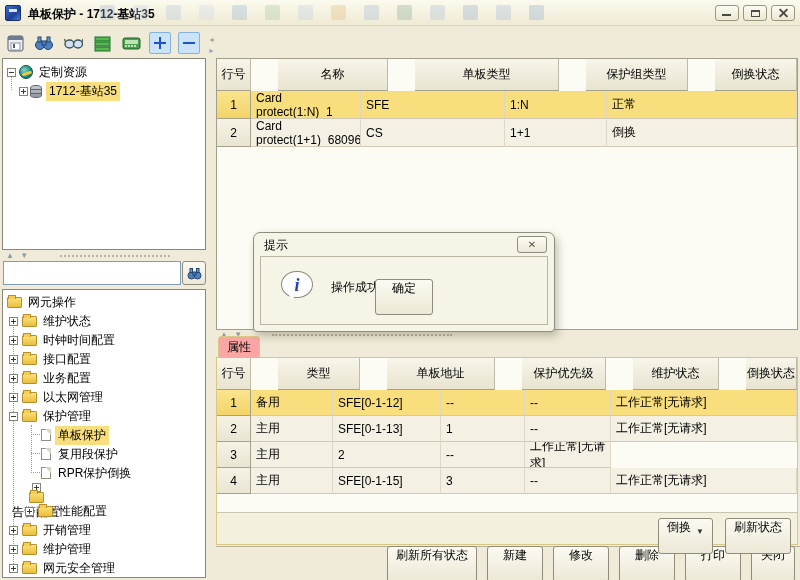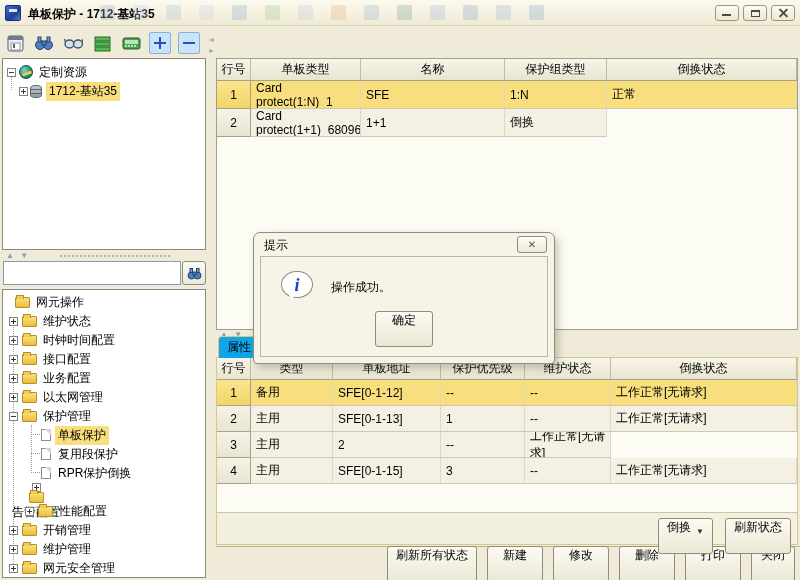--- a/index.html
+++ b/index.html
@@ -68,46 +68,46 @@
   .tlabel { padding:1px 3px; }
   .tlabel.sel { background:#F8DE7C; }
   .vline { position:absolute; border-left:1px dotted #A09C8C; }
   .hstub { position:absolute; border-top:1px dotted #A09C8C; width:9px; }
 
   
   .main-area { position:absolute; left:216px; top:58px; width:582px; height:272px; background:#FDFCF4; border:1px solid #A29E8C; overflow:hidden; }
   .grid { display:grid; }
   .g5 { grid-template-columns:34px 110px 144px 102px 1fr; }
   .g6 { grid-template-columns:34px 82px 108px 84px 86px 1fr; }
-  .thead { height:22px; }
+  .thead { height:32px;gap:27px; }
   .thead .hc { background:linear-gradient(#F8F5EA,#E8E4D0); border-right:1px solid #BEBAA4; border-bottom:1px solid #A5A18B;
     display:flex; align-items:center; justify-content:center; overflow:hidden; }
   .trowg { height:28px; }
   .prop .trowg { height:26px; }
   .cell { display:flex; align-items:center; padding-left:5px; border-right:1px solid #DCD8C4; border-bottom:1px solid #CDC9B4; overflow:hidden; background:#F4F1E4; }
   .rn { justify-content:center; padding-left:0; background:linear-gradient(#F6F3E6,#E9E5D2); border-right:1px solid #A5A18B; border-bottom:1px solid #A5A18B; }
   .trowg.sel .cell { background:#F8DE7C; }
   .trowg.sel .rn { background:linear-gradient(#FAE48E,#F3D468); }
 
   
-  .prop-tab { position:absolute; left:218px; top:336px; width:42px; height:22px; background:#0ea5e9;
+  .prop-tab { position:absolute; left:218px; top:336px; width:42px; height:22px; background:#fca5a5;
     border:1px solid #D9C885; border-bottom:none; border-radius:4px 4px 0 0; display:flex; align-items:center; justify-content:center; z-index:4; }
   .prop-box { position:absolute; left:216px; top:357px; width:582px; height:188px; background:#F4F0DE; border:1px solid #D9C885; z-index:3; }
   .prop-white { position:absolute; left:0; top:0; width:580px; height:155px; background:#FDFCF4; border-bottom:1px solid #C9C5B0; overflow:hidden; }
   .prop-btns { position:absolute; right:6px; top:160px; display:flex; gap:12px; }
 
   
   .btn { display:inline-flex; align-items:flex-end; justify-content:center; gap:5px; height:23px;
     background:linear-gradient(#FCFAF2,#ECE8D6); border:1px solid #8F8C7C; border-radius:3px; font-size:12px; padding:17px 8px; }
   .bottom-bar { position:absolute; left:216px; top:546px; width:584px; height:34px; border-top:1px solid #B7B39E;
     display:flex; justify-content:flex-end; align-items:center; gap:10px; padding-right:5px; }
   .dd-arrow { font-size:8px; color:#333; }
 
   
-  .dialog { position:absolute; left:253px; top:232px; width:302px; height:132px; background:#F6F3E7;
+  .dialog { position:absolute; left:253px; top:232px; width:302px; height:100px; background:#F6F3E7;
     border:1px solid #8F8D7F; border-radius:7px 7px 4px 4px; box-shadow:3px 4px 8px rgba(90,85,60,.35); z-index:100; }
   .dlg-title { position:absolute; left:10px; top:4px; font-size:12px; }
   .dlg-close { position:absolute; right:7px; top:3px; width:30px; height:17px; border:1px solid #8F8D7F; border-radius:3px;
     background:linear-gradient(#FDFBF3,#EDE9D9); display:flex; align-items:center; justify-content:center; font-size:10px; color:#55534A; }
   .dlg-body { position:absolute; left:6px; right:6px; top:23px; bottom:6px; border:1px solid #BAB6A3; }
   .bubble { position:absolute; left:20px; top:14px; width:32px; height:27px; background:#fff; border:1px solid #8A887C;
     border-radius:50%/52%; display:flex; align-items:center; justify-content:center; }
   .bubble::after { content:""; position:absolute; left:5px; bottom:-8px; width:0; height:0;
     border:5px solid transparent; border-top:8px solid #fff; }
   .bubble b { color:#1D3EC8; font-family:"Liberation Serif","DejaVu Serif",serif; font-style:italic; font-size:18px; line-height:1; }
@@ -238,21 +238,21 @@
     </span>
   </div>
 
   <div class="panel-box tree-bottom">
     <div class="vline" style="left:10px;top:30px;height:248px;"></div>
     <div class="vline" style="left:28px;top:135px;height:48px;"></div>
     <div class="hstub" style="left:28px;top:144px;"></div>
     <div class="hstub" style="left:28px;top:163px;"></div>
     <div class="hstub" style="left:28px;top:182px;"></div>
 
-    <div class="trow" style="left:4px;top:3px;margin-left:8px;">
+    <div class="trow" style="left:4px;top:3px;">
       <span class="folder" style="margin-left:0;"></span>
       <span class="tlabel">网元操作</span>
     </div>
 
     <div class="trow" style="left:6px;top:22px;">
       <span class="ebox plus"></span>
       <span class="folder"></span>
       <span class="tlabel">维护状态</span>
     </div>
     <div class="trow" style="left:6px;top:41px;">
@@ -320,35 +320,36 @@
   </div>
 
   <div class="vsplit">
     <span class="va" style="top:6px;">◄</span>
     <span class="va" style="top:17px;">►</span>
   </div>
 
   <div class="main-area">
     <div class="grid g5 thead">
       <span class="hc">行号</span>
+      <span class="hc">名称</span>
       <span class="hc">单板类型</span>
-      <span class="hc">名称</span>
       <span class="hc">保护组类型</span>
       <span class="hc">倒换状态</span>
     </div>
     <div class="grid g5 trowg sel">
       <span class="cell rn">1</span>
       <span class="cell">Card protect(1:N)_1</span>
       <span class="cell">SFE</span>
       <span class="cell">1:N</span>
       <span class="cell">正常</span>
     </div>
     <div class="grid g5 trowg">
       <span class="cell rn">2</span>
       <span class="cell">Card protect(1+1)_68096</span>
+      <span class="cell">CS</span>
       <span class="cell">1+1</span>
       <span class="cell">倒换</span>
     </div>
   </div>
 
   <div class="midsplit">
     <span class="split-arrows">▲ ▼</span>
     <span class="split-dots"></span>
   </div>
 

